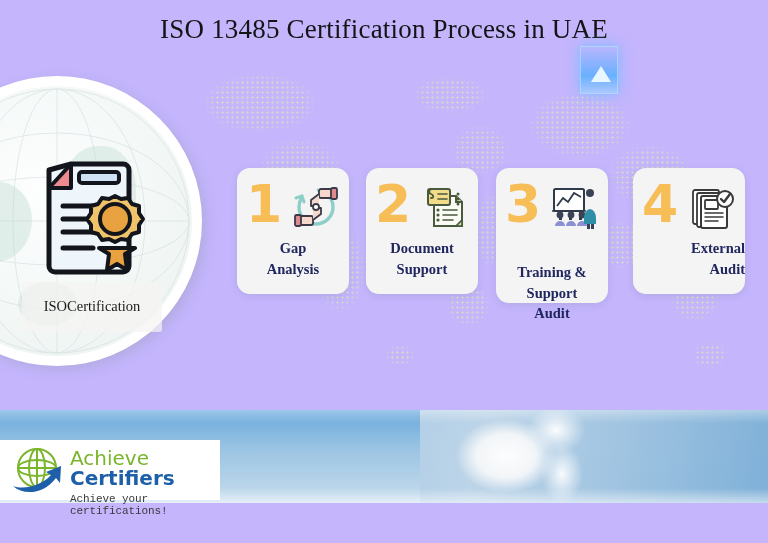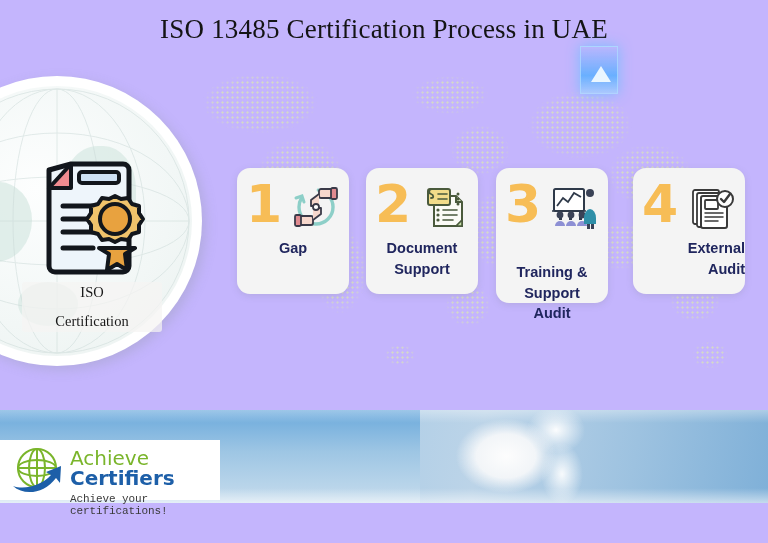--- a/index.html
+++ b/index.html
@@ -66,39 +66,39 @@
     background:radial-gradient(circle at 42% 38%, #fdfefe 0%, #f2f7f6 60%, #eaf1ef 100%);
     overflow:hidden;
   }
   .globe-lines{position:absolute;inset:0;opacity:.5;}
   .blob{position:absolute;background:#dcebe6;border-radius:50%;opacity:.85;}
 
   
   .cert-icon{position:absolute;left:27px;top:148px;width:122px;height:128px;}
   .iso-label{
     position:absolute;left:22px;top:282px;width:140px;height:50px;
-    display:flex;flex-direction:column;align-items:center;justify-content:space-between;
+    display:flex;flex-direction:row;align-items:center;justify-content:center;
     background:rgba(245,244,242,.72);border-radius:3px;
     font-size:14.5px;color:#1a1a1a;line-height:1.45;
   }
 
   
   .card{
     position:absolute;background:#f4f4f4;border-radius:13px;
     box-shadow:0 2px 7px rgba(120,125,135,.20);
   }
   .card-head{position:absolute;left:0;top:10px;width:100%;height:58px;}
   .step-num{
     position:absolute;font-family:"DejaVu Sans", sans-serif;
     font-weight:bold;font-size:52px;color:#f7bd56;line-height:1;
   }
   .step-icon{position:absolute;width:46px;height:46px;}
   .card-label{
     position:absolute;left:0;width:100%;text-align:center;
-    font-family:Liberation Sans, sans-serif;font-weight:bold;
+    font-family:Liberation Serif, serif;font-weight:bold;
     font-size:14.5px;color:#20265e;line-height:1.42;
   }
 
   
   .band{
     position:absolute;left:0;top:410px;width:768px;height:93px;overflow:hidden;
     background:linear-gradient(100deg,#7fb4dd 0%, #8fbfe2 18%, #a9cbe6 42%, #bcd4e8 62%, #9dc2e0 82%, #7fb0d8 100%);
   }
   .band::before{
     content:"";position:absolute;left:0;top:0;width:420px;height:93px;
@@ -204,20 +204,21 @@
         <rect x="38" y="4" width="6" height="11" rx="1.5" fill="#e08a90" stroke="#3a3a48" stroke-width="1.8"></rect>
         <path d="M26 10 l-8 6 l0 6 l8 0" fill="#f6d7cc" stroke="#3a3a48" stroke-width="1.8" stroke-linejoin="round"></path>
         <rect x="4" y="32" width="16" height="9" rx="2" fill="#f6d7cc" stroke="#3a3a48" stroke-width="1.8"></rect>
         <rect x="2" y="31" width="6" height="11" rx="1.5" fill="#e08a90" stroke="#3a3a48" stroke-width="1.8"></rect>
         <path d="M20 36 l8 -6 l0 -6 l-8 0" fill="#f6d7cc" stroke="#3a3a48" stroke-width="1.8" stroke-linejoin="round"></path>
         <circle cx="23" cy="23" r="3" fill="#fff" stroke="#3a3a48" stroke-width="1.8"></circle>
       </svg>
     </div>
     <div class="card-label" style="top:70px;">
       <div>Gap</div>
+      <div>Analysis</div>
     </div>
   </div>
 
   <div class="card" style="left:366px;top:168px;width:112px;height:126px;">
     <div class="card-head">
       <div class="step-num" style="left:9px;top:0px;">2</div>
       <svg class="step-icon" style="left:56px;top:6px;" viewBox="0 0 46 46">
         <path d="M12 12 L34 12 L40 18 L40 42 L12 42 Z" fill="#fbfbf6" stroke="#4a5a3c" stroke-width="2"></path>
         <path d="M34 12 L34 18 L40 18" fill="#dbe9c8" stroke="#4a5a3c" stroke-width="2"></path>
         <path d="M34 42 L40 36 L40 42 Z" fill="#c6dfa8" stroke="#4a5a3c" stroke-width="1.6"></path>

